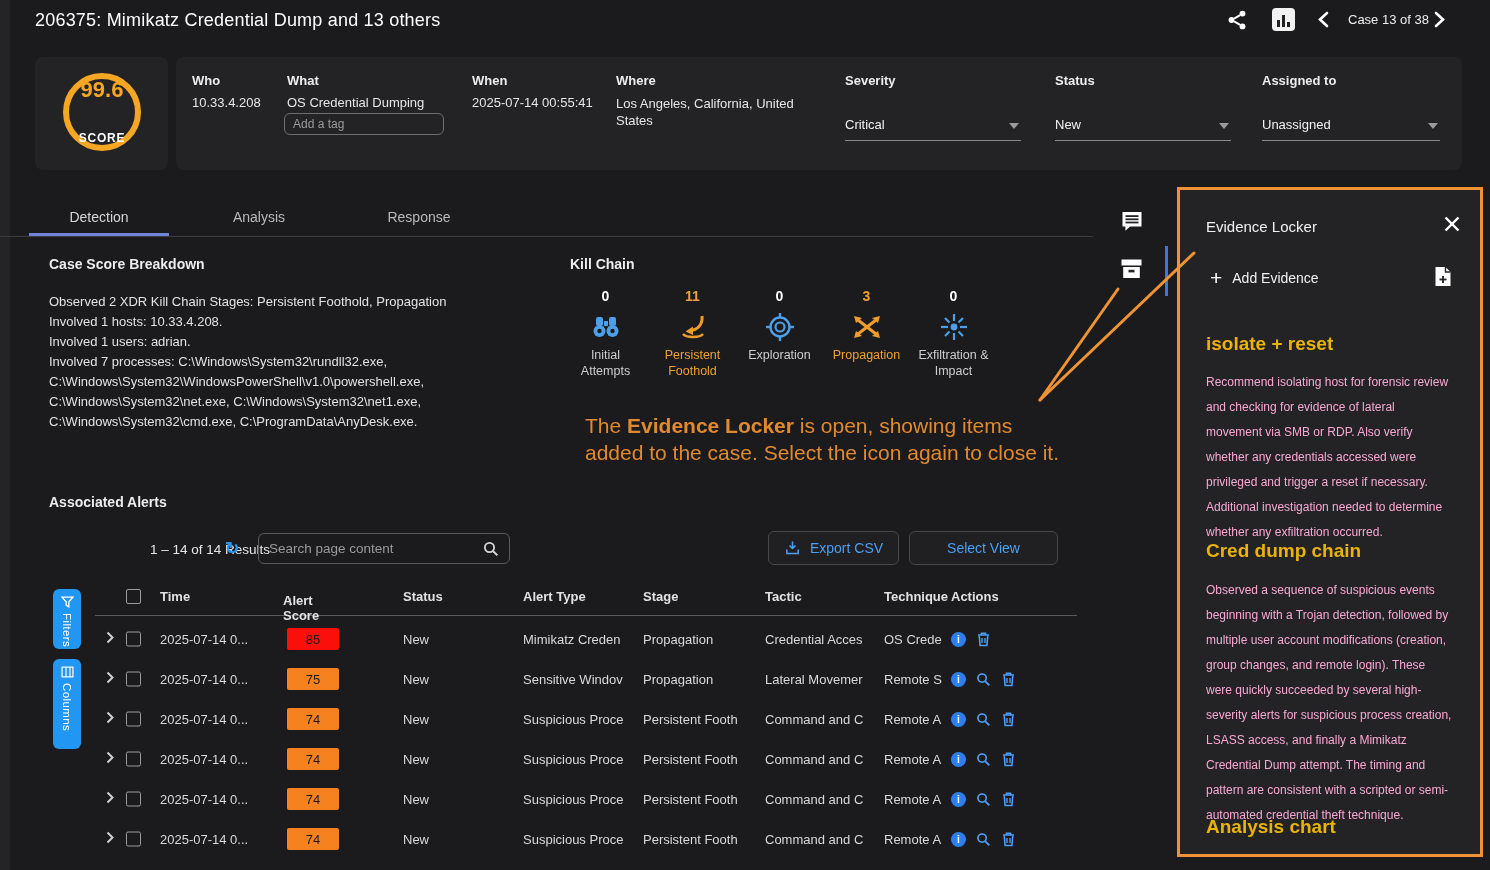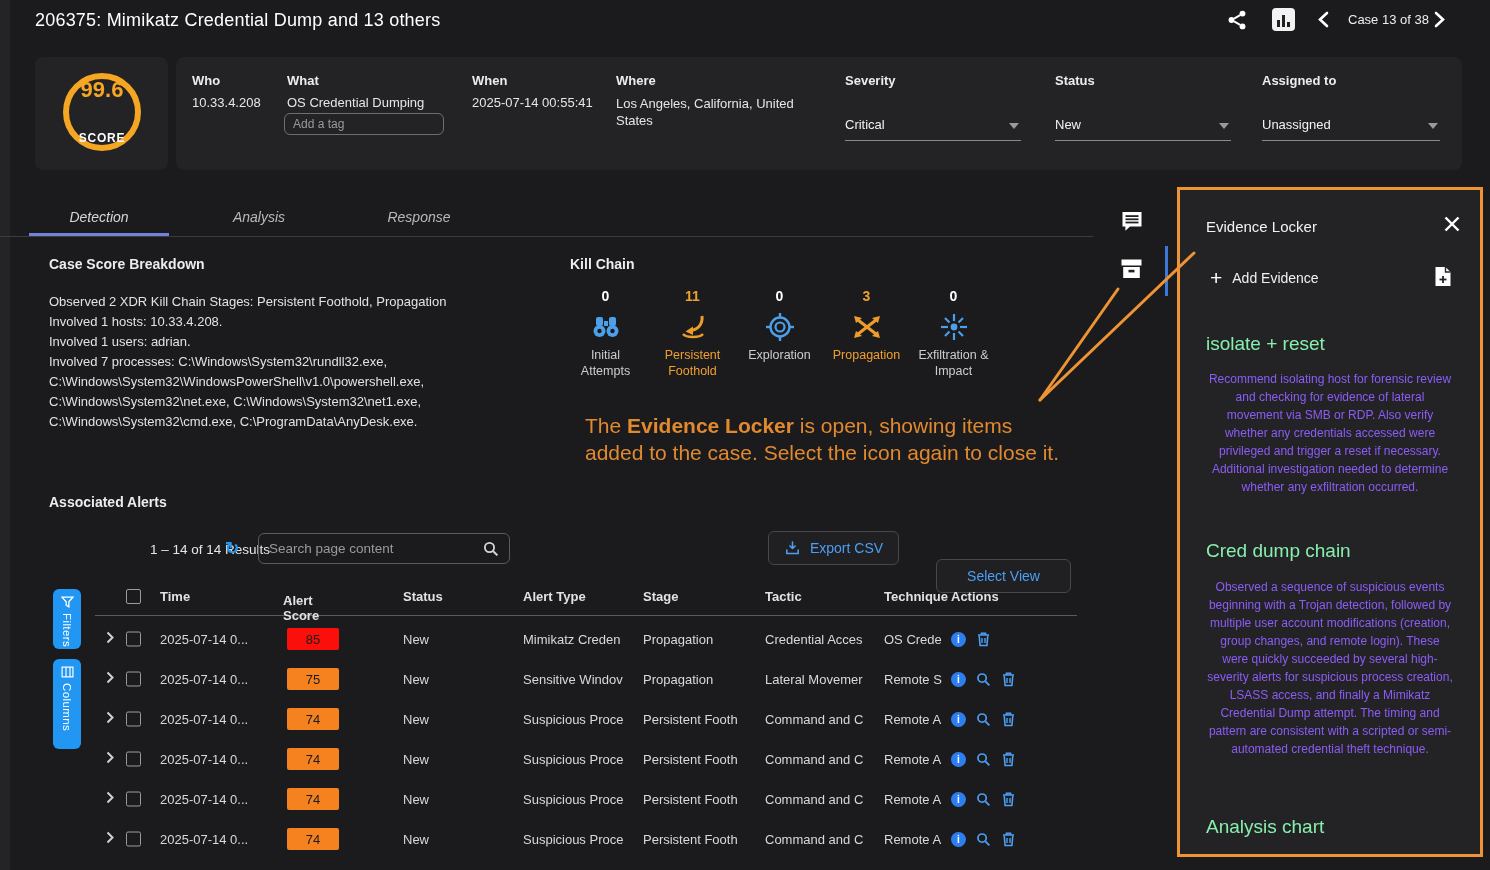--- a/index.html
+++ b/index.html
@@ -33,21 +33,21 @@
   #f-where-l{left:440px} #f-where-v{left:440px; width:178px; line-height:17px;}
   .dd { position:absolute; top:58px; height:26px; border-bottom:1px solid #8a8a8a; cursor:pointer; }
   .dd .dd-val { font-size:13px; color:#f2f2f2; }
   .dd .caret { position:absolute; right:2px; top:8px; width:0; height:0; border-left:5px solid transparent; border-right:5px solid transparent; border-top:6px solid #9a9a9a; }
   #f-sev-l{left:669px}  #dd-sev{left:669px; width:176px;}
   #f-sta-l{left:879px}  #dd-sta{left:879px; width:176px;}
   #f-asg-l{left:1086px} #dd-asg{left:1086px; width:178px;}
 
   
   #tabbar-line { left:0; top:236px; width:1093px; height:1px; background:#3c3c3e; }
-  .tab { top:198px; width:140px; height:38px; display:flex; align-items:center; justify-content:center; font-size:14px; color:#b9b9b9; cursor:pointer;font-style:italic; }
+  .tab { top:198px; width:140px; height:38px; display:flex; align-items:center; justify-content:center; font-size:14px; color:#b9b9b9; cursor:pointer; }
   #tab-detection { left:29px; color:#d6d6d6; }
   #tab-analysis { left:189px; }
   #tab-response { left:349px; }
   #tab-underline { left:29px; top:233px; width:140px; height:3px; background:#7282d8; }
 
   
   .rail-icon { cursor:pointer; }
   #rail-comment { left:1120px; top:209px; }
   #rail-locker { left:1119px; top:256px; }
   #rail-indicator { left:1165px; top:246px; width:3px; height:50px; background:#3c78d8; }
@@ -73,21 +73,21 @@
   
   #aa-title { left:49px; top:494px; font-size:14px; font-weight:600; color:#ececec; }
   #aa-results { left:150px; top:542px; font-size:13.5px; color:#e6e6e6; }
   #aa-refresh { left:225px; top:538px; font-size:17px; color:#2196f3; font-weight:bold; cursor:pointer; }
   #aa-search { left:258px; top:533px; width:252px; height:31px; border:1px solid #5a5a5c; border-radius:6px; background:transparent; }
   #aa-search input { position:absolute; left:10px; top:0; width:175px; height:29px; background:transparent; border:none; outline:none; color:#ddd; font-size:13.5px; font-family:"Liberation Sans",sans-serif; }
   #aa-search input::placeholder { color:#9a9a9a; }
   #aa-search svg { position:absolute; right:10px; top:7px; }
   .btn { top:531px; height:34px; border:1px solid #48484a; border-radius:6px; background:#202022; display:flex; align-items:center; justify-content:center; gap:9px; color:#4b9ff5; font-size:14px; cursor:pointer; }
   #btn-export { left:768px; width:131px; }
-  #btn-view { left:936px; width:135px;margin-top:28px; }
+  #btn-view { left:909px; width:149px; }
 
   .vbtn { left:53px; width:28px; background:#2196f3; border-radius:6px; display:flex; flex-direction:column; align-items:center; padding-top:7px; gap:5px; cursor:pointer; }
   #btn-filters { top:589px; height:60px; }
   #btn-columns { top:659px; height:90px; }
   .vbtn .vtxt { writing-mode:vertical-rl; font-size:11.5px; color:#fff; letter-spacing:.4px; }
 
   
   #thead { left:95px; top:585px; width:982px; height:31px; border-bottom:1px solid #5a5a5c; font-size:13px; font-weight:600; color:#e2e2e2; }
   #thead span, #thead .cb { position:absolute; top:4px; }
   .cb { width:15px; height:15px; border:1.5px solid #9b9b9b; border-radius:2px; background:transparent; cursor:pointer; }
@@ -116,22 +116,22 @@
   .act-svg { cursor:pointer; display:block; }
 
   
   #panel { left:1177px; top:187px; width:306px; height:670px; background:#232325; border:3px solid #ee9434; z-index:5; }
   #panel-title { position:absolute; left:26px; top:28px; font-size:15px; color:#f2f2f2; }
   #panel-close { position:absolute; right:20px; top:26px; cursor:pointer; }
   #add-evidence { position:absolute; left:30px; top:78px; display:flex; align-items:center; gap:10px; cursor:pointer; }
   #add-plus { font-size:21px; color:#fff; line-height:20px; }
   #add-label { font-size:14px; color:#f0f0f0; }
   #doc-add { position:absolute; right:28px; top:76px; cursor:pointer; }
-  .ev-title { position:absolute; left:26px; font-size:19px; font-weight:400; color:#86efac; }
-  .ev-body { position:absolute; left:26px; width:248px; font-size:12px; line-height:18px; color:#8b5cf6;text-align:center; }
+  .ev-title { position:absolute; left:26px; font-size:19px; font-weight:700; color:#eab308; }
+  .ev-body { position:absolute; left:26px; width:248px; font-size:12px; line-height:25px; color:#f9a8d4; }
   #ev0-t{top:143px} #ev0-b{top:180px}
   #ev1-t{top:350px} #ev1-b{top:388px}
   #ev2-t{top:626px}
 </style>
 </head>
 <body>
 
 <div id="canvas">
   <div id="left-strip" class="abs"></div>
 

